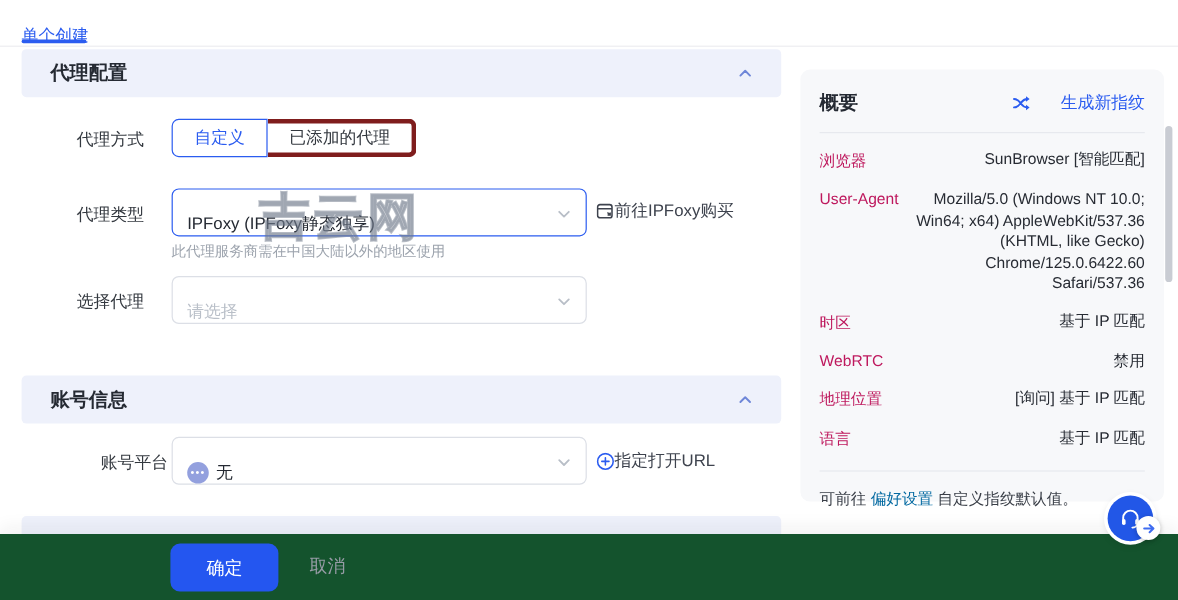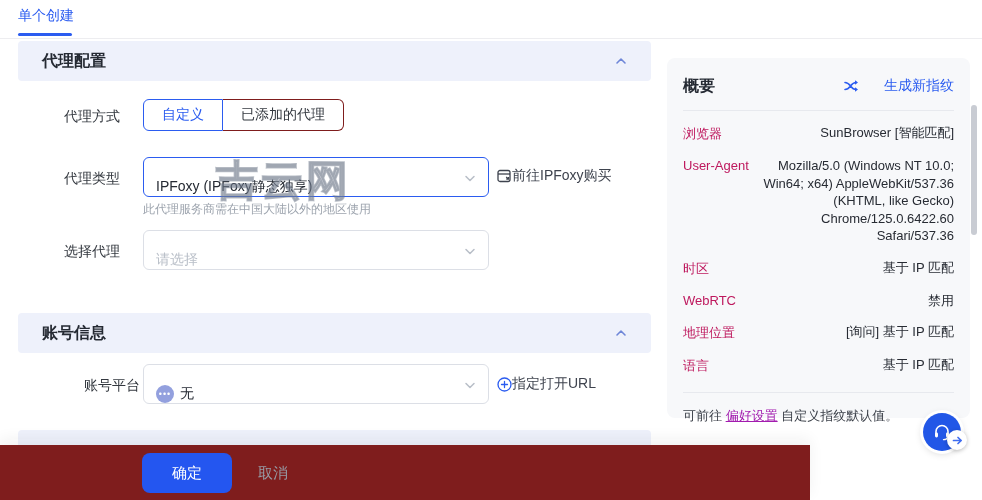--- a/index.html
+++ b/index.html
@@ -3,34 +3,34 @@
 <meta charset="utf-8">
 <style>
   * { margin:0; padding:0; box-sizing:border-box; }
   html,body { width:982px; height:500px; overflow:hidden; background:#fff;
     font-family:"Liberation Sans","DejaVu Sans",sans-serif; color:#252a33; }
   .stage { position:absolute; inset:0; width:982px; height:500px; background:#fff; }
 
   
   .topbar { position:absolute; left:0; top:0; width:982px; height:39px; background:#fff;
     border-bottom:1px solid #ededf0; z-index:6; }
-  .tab { position:absolute; left:18px; top:7px; font-size:14px; color:#2b5cf0; cursor:pointer; }
+  .tab { position:absolute; left:18px; top:21px; font-size:14px; color:#2b5cf0; cursor:pointer; }
   .tab-underline { position:absolute; left:18px; top:33px; width:54px; height:3px; background:#2b5cf0; border-radius:2px; }
 
   
   .sec-header { position:absolute; left:18px; width:633px; height:40px; background:#eef1fb;
     border-radius:4px; display:flex; align-items:center; justify-content:space-between; padding:0 24px; }
   .sec-title { font-size:16px; font-weight:600; color:#252a33; }
   .chev-up { width:12px; height:12px; }
 
   
   .form-label { position:absolute; left:64px; width:62px; font-size:14px; color:#33383f; }
   .seg { position:absolute; left:143px; display:flex; height:32px; }
   .seg-btn { display:flex; align-items:center; justify-content:center; padding:0 18px; font-size:14px;
-    border:1px solid #7f1d1d; background:#fff; cursor:pointer; }
+    border:4px solid #7f1d1d; background:#fff; cursor:pointer; }
   .seg-btn.selected { border:1px solid #2b5cf0; color:#2b5cf0; border-radius:6px 0 0 6px; z-index:2; }
   .seg-btn.normal { color:#33383f; border-left:none; border-radius:0 6px 6px 0; }
 
   .select { position:absolute; left:143px; width:346px; height:40px; background:#fff;
     border:1px solid #dcdfe6; border-radius:6px; display:flex; align-items:flex-end; padding:0 30px 0 12px;
     font-size:14px; cursor:pointer; }
   .select.focused { border-color:#2b5cf0; }
   .select .chev-down { position:absolute; right:12px; top:14px; }
   .placeholder { color:#b9bfc8; }
   .helper { position:absolute; left:143px; font-size:12px; color:#9ca3ad; }
@@ -49,24 +49,24 @@
   .card { position:absolute; left:667px; top:58px; width:303px; height:360px; background:#f7f8fa;
     border-radius:8px; padding:14px 16px 0 16px; }
   .card-head { display:flex; align-items:center; justify-content:space-between; height:28px; }
   .card-title { font-size:16px; font-weight:600; color:#252a33; }
   .regen { display:flex; align-items:center; gap:24px; color:#2b5cf0; font-size:14px; cursor:pointer; }
   .card-divider { height:1px; background:#e7e9ee; margin:10px 0 6px 0; }
   .sum-row { display:flex; justify-content:space-between; align-items:flex-start; padding:7px 0; }
   .sum-label { font-size:13px; color:#be185d; flex:none; padding-top:1px; }
   .sum-value { font-size:13px; color:#272b33; text-align:right; max-width:225px; line-height:1.35; }
   .note { font-size:13px; color:#3a3f48; padding:8px 0 0 0; }
-  .note a { color:#a21caf; text-decoration:underline; cursor:pointer; }
-
-  
-  .footer { position:absolute; left:0; top:445px; width:810px; height:55px; background:#7f1d1d;
+  .note a { color:#0369a1; cursor:pointer; }
+
+  
+  .footer { position:absolute; left:0; top:445px; width:982px; height:55px; background:#14532d;
     box-shadow:0 -6px 14px rgba(31,35,41,.06); z-index:5; }
   .btn-primary { position:absolute; left:142px; top:8px; width:90px; height:40px; background:#2456f0;
     color:#fff; font-size:15px; border:none; border-radius:8px; cursor:pointer; }
   .btn-text { position:absolute; left:248px; top:8px; height:40px; line-height:40px; padding:0 10px;
     font-size:15px; color:#979ca6; background:none; border:none; cursor:pointer; }
 
   
   .help-fab { position:absolute; left:923px; top:413px; width:38px; height:38px; border-radius:50%;
     background:#2257e7; box-shadow:0 0 0 3px #fff, 0 2px 8px rgba(0,0,0,.2); display:flex;
     align-items:center; justify-content:center; z-index:9; cursor:pointer; }

